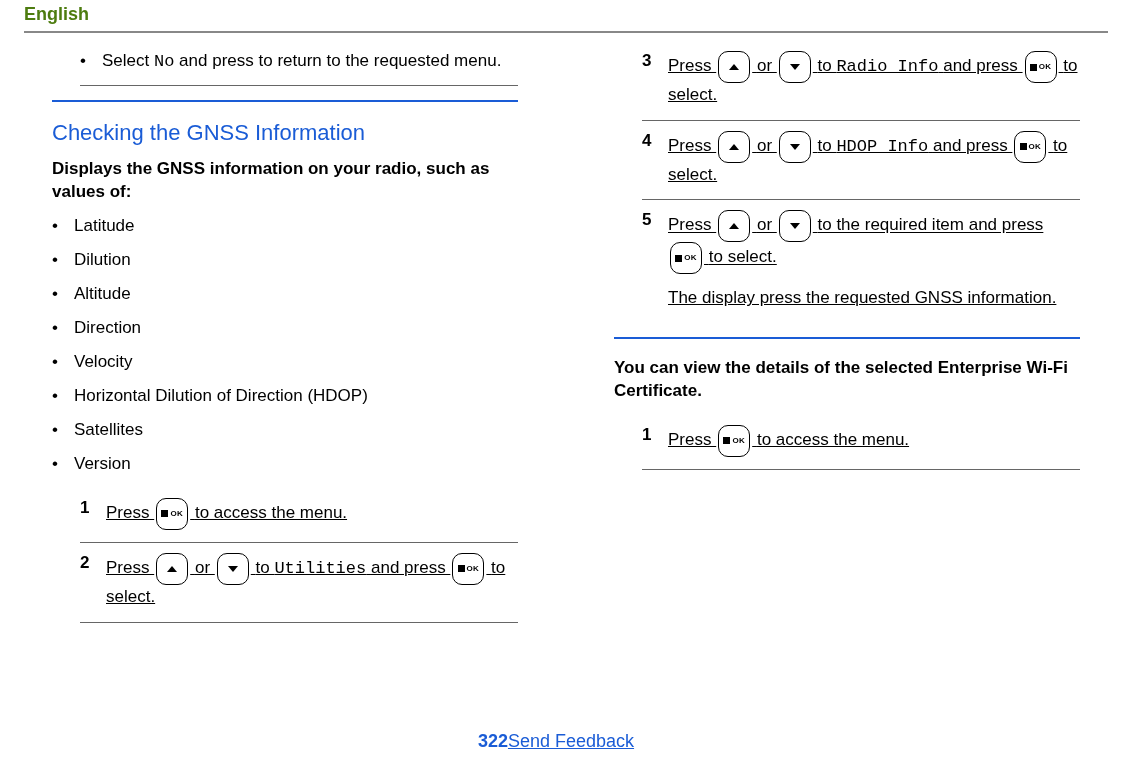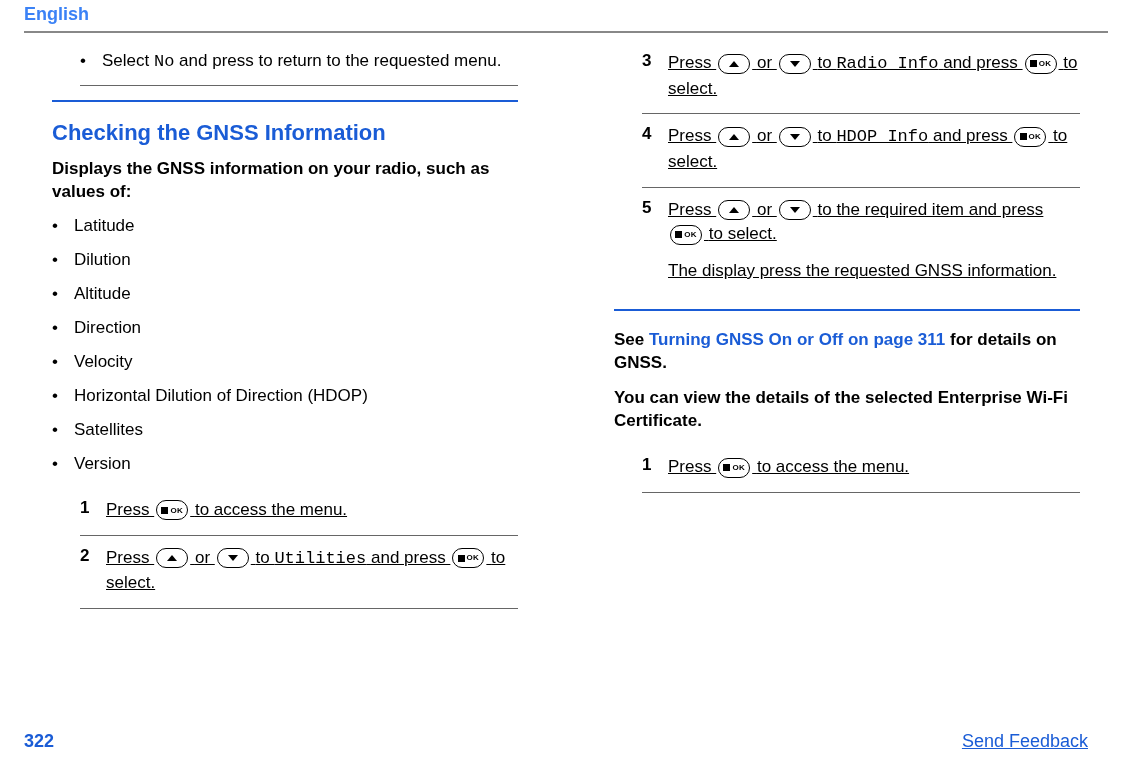--- a/index.html
+++ b/index.html
@@ -11,21 +11,21 @@
     color: #000;
     width: 1132px;
     height: 762px;
     background: #fff;
     position: relative;
   }
   .page {
     padding: 0 24px;
   }
   .header {
-    color: #3b82f6;
+    color: #4d7c0f;
     font-weight: bold;
     font-size: 18px;
     padding: 4px 0 6px 0;
     border-bottom: 2px solid #888;
     margin-bottom: 18px;
   }
   .columns {
     display: flex;
     gap: 40px;
   }
@@ -47,21 +47,21 @@
     border-top: 1px solid #666;
     margin: 0;
   }
   .blue-hr {
     border: none;
     border-top: 2px solid #1a5cd6;
     margin: 14px 0 18px 0;
   }
   .h-blue {
     color: #1a5cd6;
-    font-weight: bold;
+    font-weight: normal;
     font-size: 22px;
     margin: 10px 0 12px 0;
   }
   .h-blue-big {
     color: #1a5cd6;
     font-weight: bold;
     font-size: 24px;
     line-height: 1.2;
     margin: 14px 0 10px 0;
   }
@@ -86,21 +86,21 @@
     flex: 1;
     line-height: 1.45;
     text-decoration: underline;
   }
   .btn-icon {
     display: inline-flex;
     align-items: center;
     justify-content: center;
     border: 1.5px solid #000;
     border-radius: 10px;
-    height: 20px;
+    height: 32px;
     min-width: 32px;
     vertical-align: middle;
     padding: 0 2px;
     margin: 0 2px;
     position: relative;
     background: #fff;
   }
   .ok-label {
     font-size: 8px;
     font-weight: bold;
@@ -124,21 +124,21 @@
   .arrow-down { border-top: 6px solid #000; }
   .link {
     color: #1a5cd6;
   }
   .footer {
     position: absolute;
     bottom: 10px;
     left: 0;
     right: 0;
     display: flex;
-    justify-content: space-between;
+    justify-content: center;
     padding: 0 44px 0 24px;
     font-size: 18px;
   }
   .page-no {
     color: #1a5cd6;
     font-weight: bold;
   }
   .feedback {
     color: #1a5cd6;
     text-decoration: underline;
@@ -320,23 +320,20 @@
               </span>
             <span> to select.</span>
             <div style="height:12px;"></div>
             <span>The display press the requested GNSS information.</span>
           </div>
         </div>
       </div>
 
       <hr class="blue-hr">
 
-      <p class="body-p">
-        <span>See </span><span class="link">Turning GNSS On or Off on page 311</span><span> for details on GNSS.</span>
-      </p>
 
 
       <p class="body-p">You can view the details of the selected Enterprise Wi-Fi Certificate.</p>
 
       <div class="indent">
         <div class="step">
           <div class="step-num">1</div>
           <div class="step-body">
             <span>Press </span>
             <span class="btn-icon">

